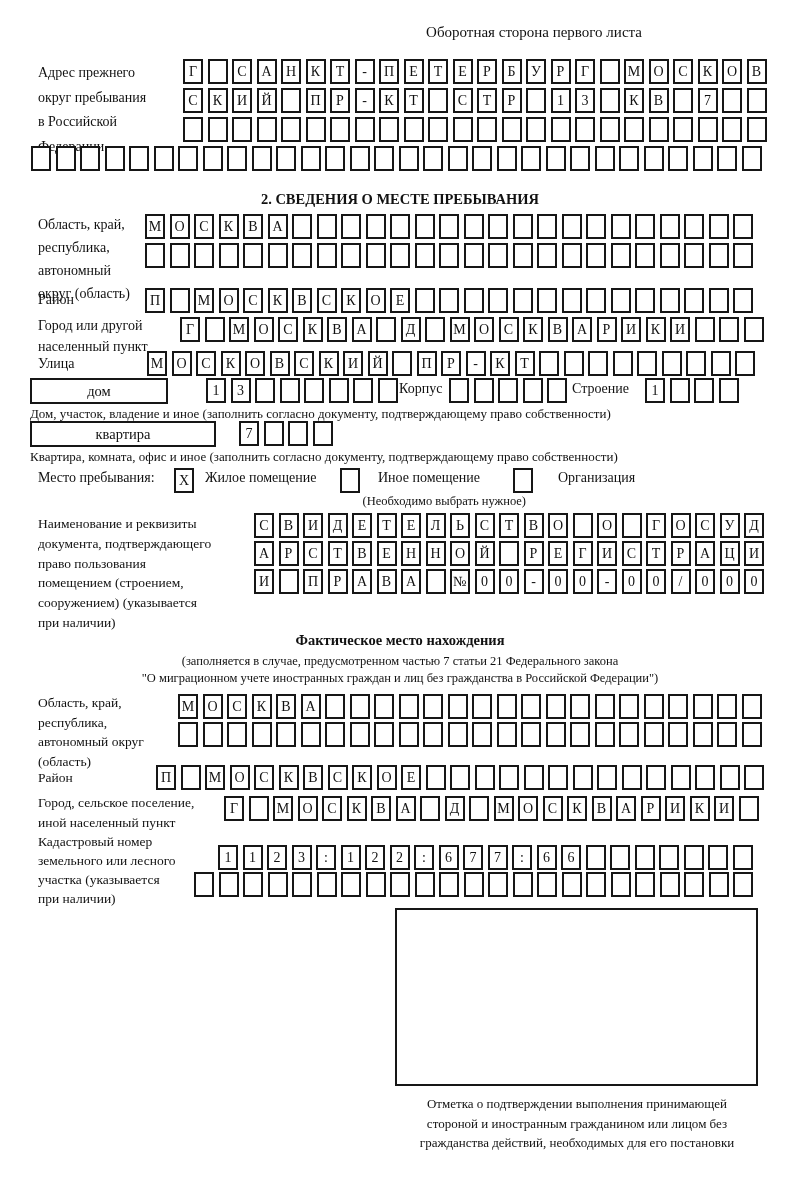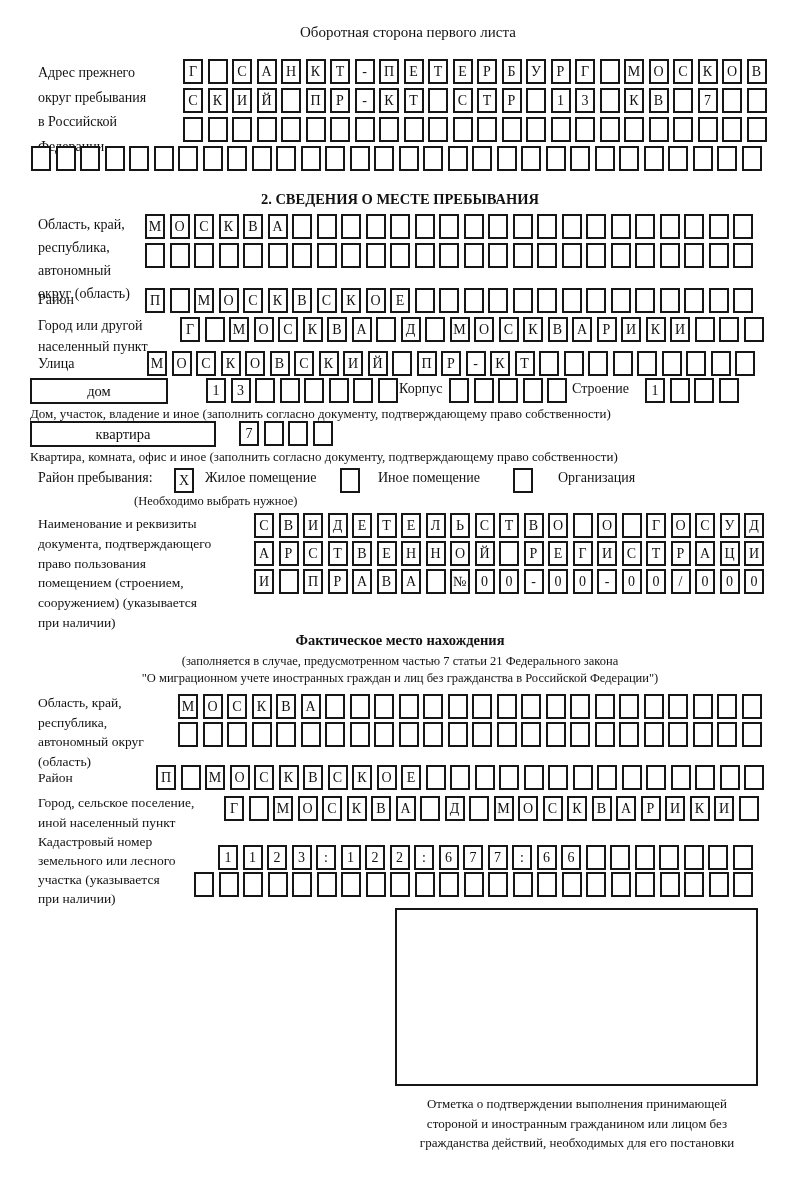--- a/index.html
+++ b/index.html
@@ -1,18 +1,18 @@
 <!DOCTYPE html>
 <html><head>
 <meta charset="utf-8">
 <style>
   html,body{margin:0;padding:0;background:#fff;}
   .page{position:relative;width:800px;height:1180px;background:#ffffff;
         font-family:"Liberation Serif","DejaVu Serif",serif;color:#111;overflow:hidden;}
-  .hdr{position:absolute;top:24px;left:300px;width:468px;text-align:left;font-size:15px;}
+  .hdr{position:absolute;top:24px;left:300px;width:468px;text-align:center;font-size:15px;}
   .lbl{position:absolute;left:38px;font-size:14px;line-height:24px;}
   .lbl.s{font-size:13.5px;}
   .row{position:absolute;display:flex;gap:4.5px;}
   .cell{box-sizing:border-box;flex:0 0 auto;width:20px;height:25px;border:2px solid #161616;
         display:flex;align-items:center;justify-content:center;font-size:14px;background:#fff;}
   .wbox{position:absolute;box-sizing:border-box;height:26px;border:2px solid #161616;
         display:flex;align-items:center;justify-content:center;font-size:14.5px;background:#fff;}
   .inl{position:absolute;font-size:14px;}
   .note{position:absolute;font-size:12.5px;}
   .ctr{left:0;width:100%;text-align:center;}
@@ -326,28 +326,28 @@
 
   <div class="wbox" style="top:421px;left:30px;width:186px">квартира</div>
   <div class="row" style="top:421px;left:239px">
       <span class="cell">7</span>
       <span class="cell"></span>
       <span class="cell"></span>
       <span class="cell"></span>
     </div>
   <div class="note" style="top:449px;left:30px;font-size:13px">Квартира, комната, офис и иное (заполнить согласно документу, подтверждающему право собственности)</div>
 
-  <div class="inl" style="top:470px;left:38px">Район пребывания:</div>
+  <div class="inl" style="top:470px;left:38px">Место пребывания:</div>
   <div class="cell" style="position:absolute;top:468px;left:174px">X</div>
   <div class="inl" style="top:470px;left:205px">Жилое помещение</div>
   <div class="cell" style="position:absolute;top:468px;left:340px"></div>
   <div class="inl" style="top:470px;left:378px">Иное помещение</div>
   <div class="cell" style="position:absolute;top:468px;left:513px"></div>
   <div class="inl" style="top:470px;left:558px">Организация</div>
-  <div class="note" style="top:494px;left:134px;width:400px;text-align:left">(Необходимо выбрать нужное)</div>
+  <div class="note" style="top:494px;left:126px;width:400px;text-align:right">(Необходимо выбрать нужное)</div>
 
   <div class="lbl s" style="top:514px;line-height:19.8px">
       <div>Наименование и реквизиты</div>
       <div>документа, подтверждающего</div>
       <div>право пользования</div>
       <div>помещением (строением,</div>
       <div>сооружением) (указывается</div>
       <div>при наличии)</div>
     </div>
   <div class="row" style="top:513px;left:254px">

